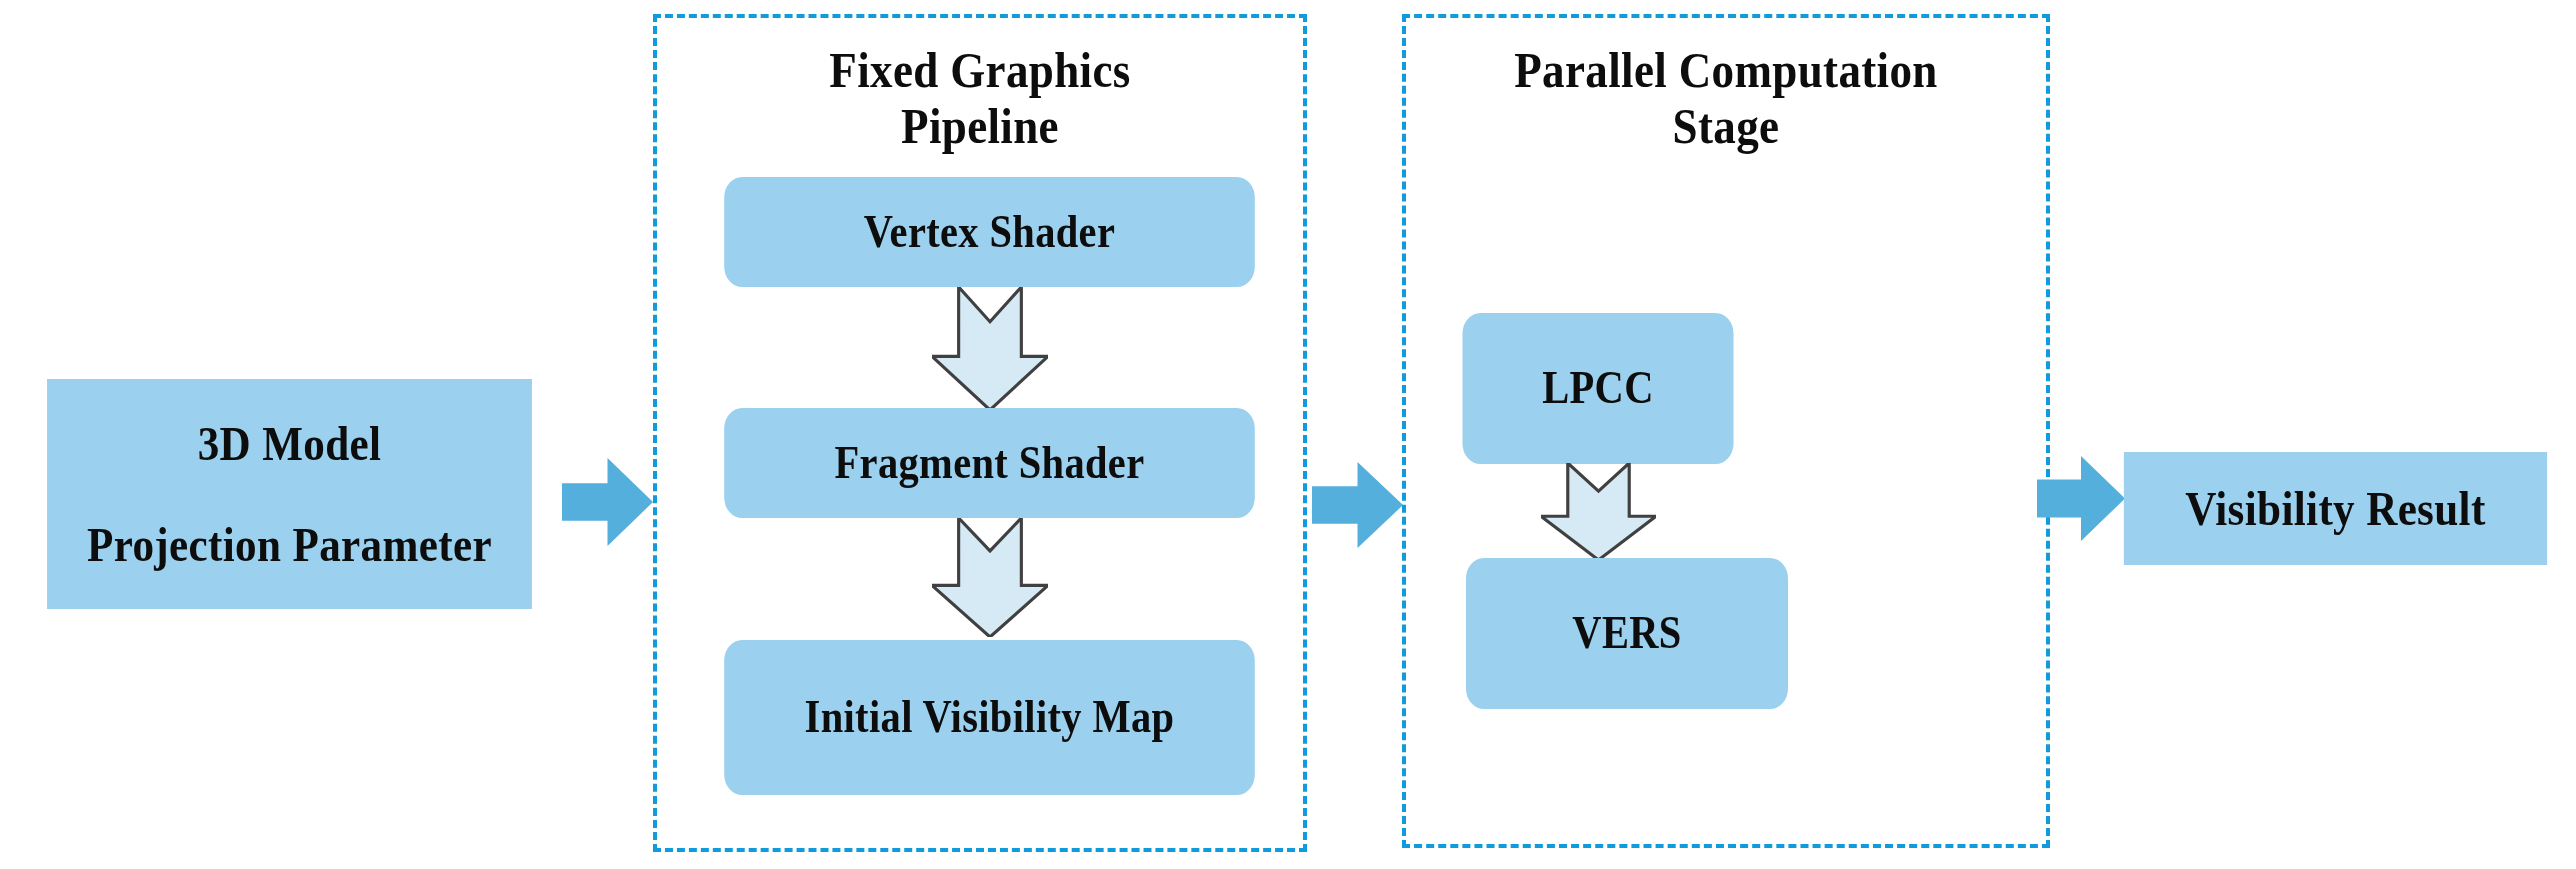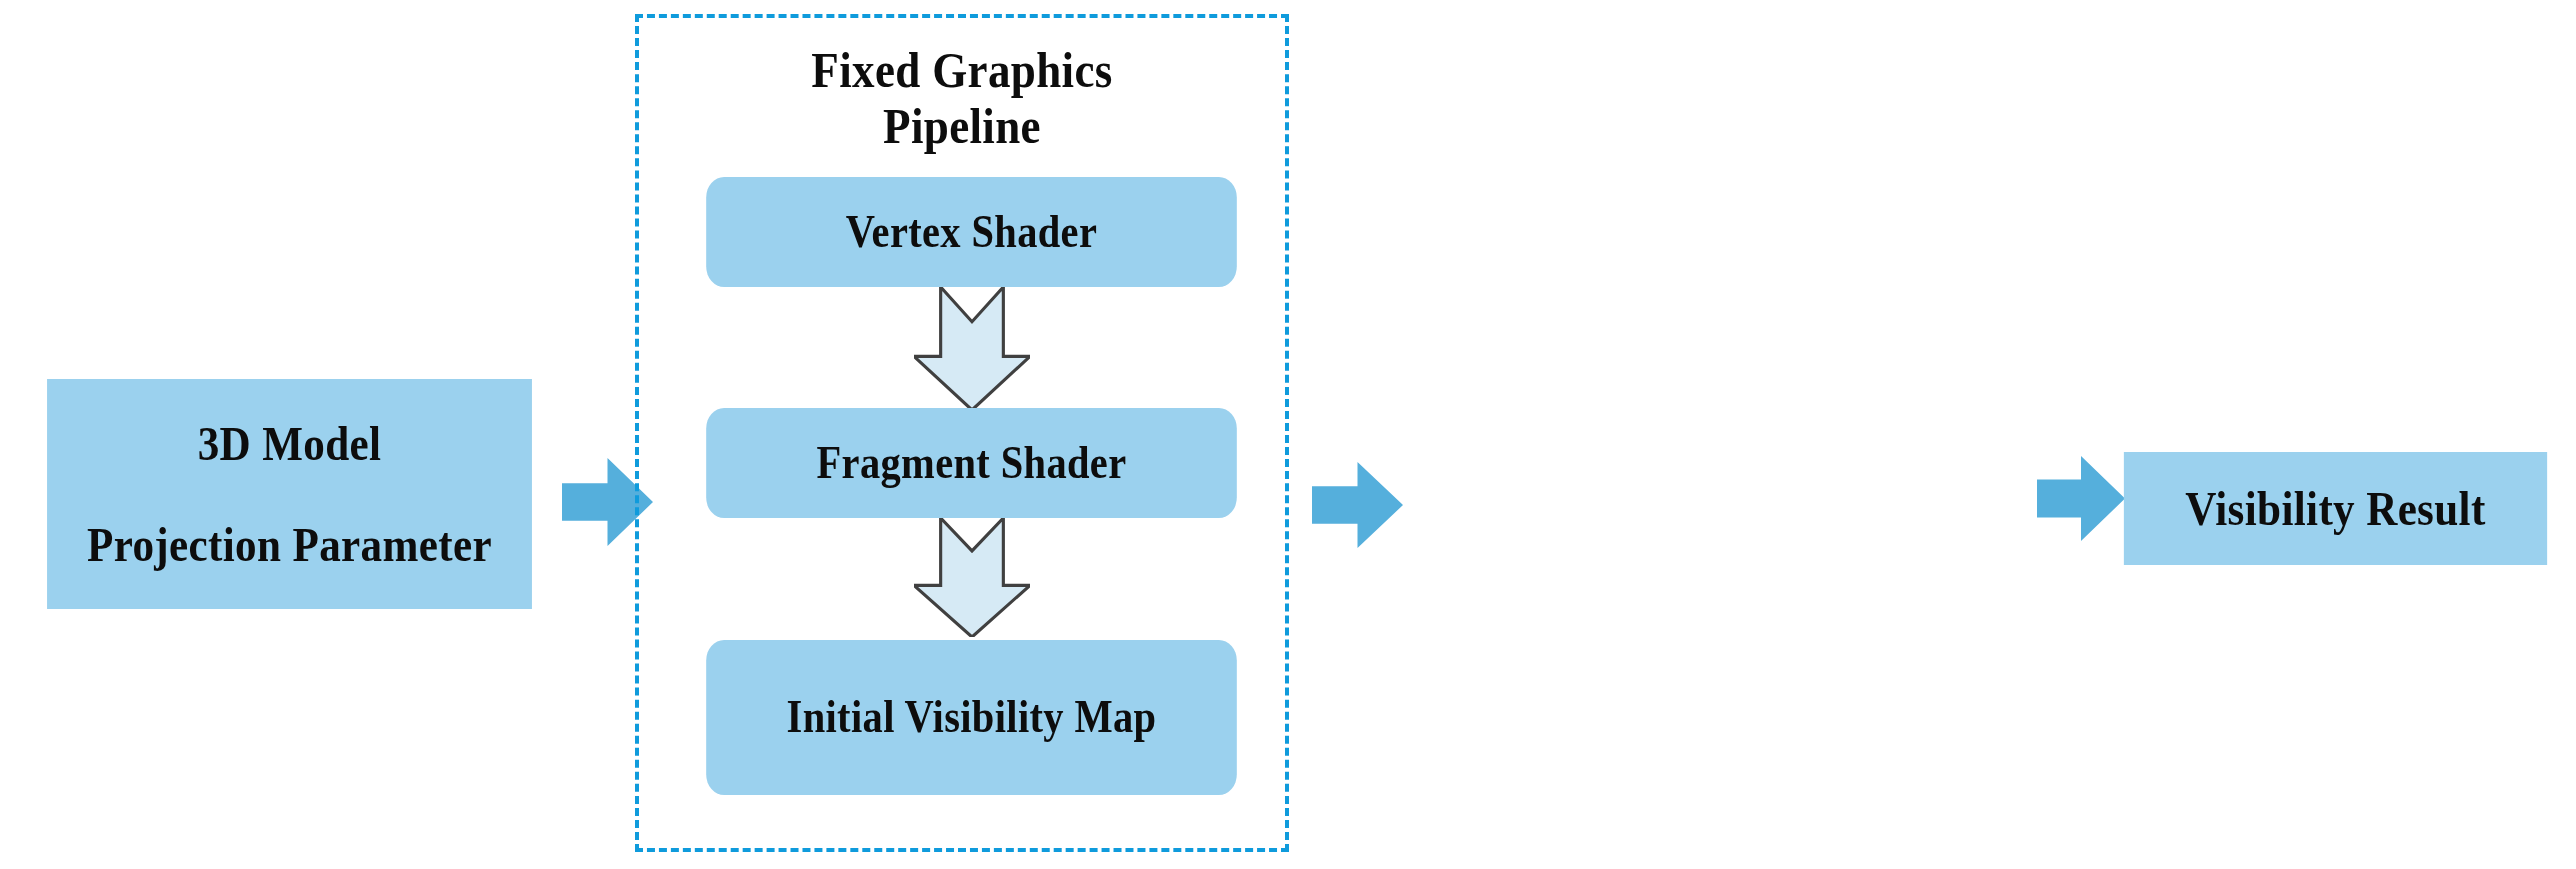--- a/index.html
+++ b/index.html
@@ -103,21 +103,21 @@
     <div class="stack-line t-lg">3D Model</div>
     <div class="stack-line t-lg">Projection Parameter</div>
   </div>
 
   <div class="harrow" style="left:562px; top:458px; width:91px; height:88px; background:transparent;">
     <svg class="harrow-svg" viewBox="0 0 116 112" preserveAspectRatio="none">
       <polygon points="0,32 58,32 58,0 116,56 58,112 58,80 0,80" fill="#55AFDC"></polygon>
     </svg>
   </div>
 
-  <div class="group" style="left:635px; top:14px; width:654px; height:838px;">
+  <div class="group" style="left:653px; top:14px; width:654px; height:838px;">
 
     <div class="group-title t-grp" style="top:23.6px;">
       <div>Fixed Graphics</div>
       <div>Pipeline</div>
     </div>
 
     <div class="node fillbox rounded t-md" style="left:31px; top:159px; width:603px; height:110px;">
       <div>Vertex Shader</div>
     </div>
 
@@ -141,20 +141,41 @@
       <div>Initial Visibility Map</div>
     </div>
   </div>
 
   <div class="harrow" style="left:1312px; top:462px; width:91px; height:86px; background:transparent;">
     <svg class="harrow-svg" viewBox="0 0 116 110" preserveAspectRatio="none">
       <polygon points="0,31 58,31 58,0 116,55 58,110 58,79 0,79" fill="#55AFDC"></polygon>
     </svg>
   </div>
 
+  <div class="group" style="left:1402px; top:14px; width:648px; height:834px;">
+
+    <div class="group-title t-grp" style="top:23.6px;">
+      <div>Parallel Computation</div>
+      <div>Stage</div>
+    </div>
+
+    <div class="node fillbox rounded t-md" style="left:38px; top:295px; width:308px; height:151px;">
+      <div>LPCC</div>
+    </div>
+
+    <div class="varrow" style="left:135px; top:445px; width:115px; height:97px;">
+      <svg class="varrow-svg" viewBox="0 0 146 124" preserveAspectRatio="none">
+        <polygon points="34,0 73,36 112,0 112,68 146,68 73,124 0,68 34,68" fill="#D6EAF5" stroke="#404040" stroke-width="4" stroke-linejoin="miter"></polygon>
+      </svg>
+    </div>
+
+    <div class="node fillbox rounded t-md" style="left:38px; top:540px; width:366px; height:151px;">
+      <div>VERS</div>
+    </div>
+  </div>
 
   <div class="harrow" style="left:2037px; top:456px; width:88px; height:85px; background:transparent;">
     <svg class="harrow-svg" viewBox="0 0 112 108" preserveAspectRatio="none">
       <polygon points="0,30 56,30 56,0 112,54 56,108 56,78 0,78" fill="#55AFDC"></polygon>
     </svg>
   </div>
 
   <div class="node fillbox square t-lg" style="left:2095px; top:452px; width:481px; height:113px;">
     <div>Visibility Result</div>
   </div>

